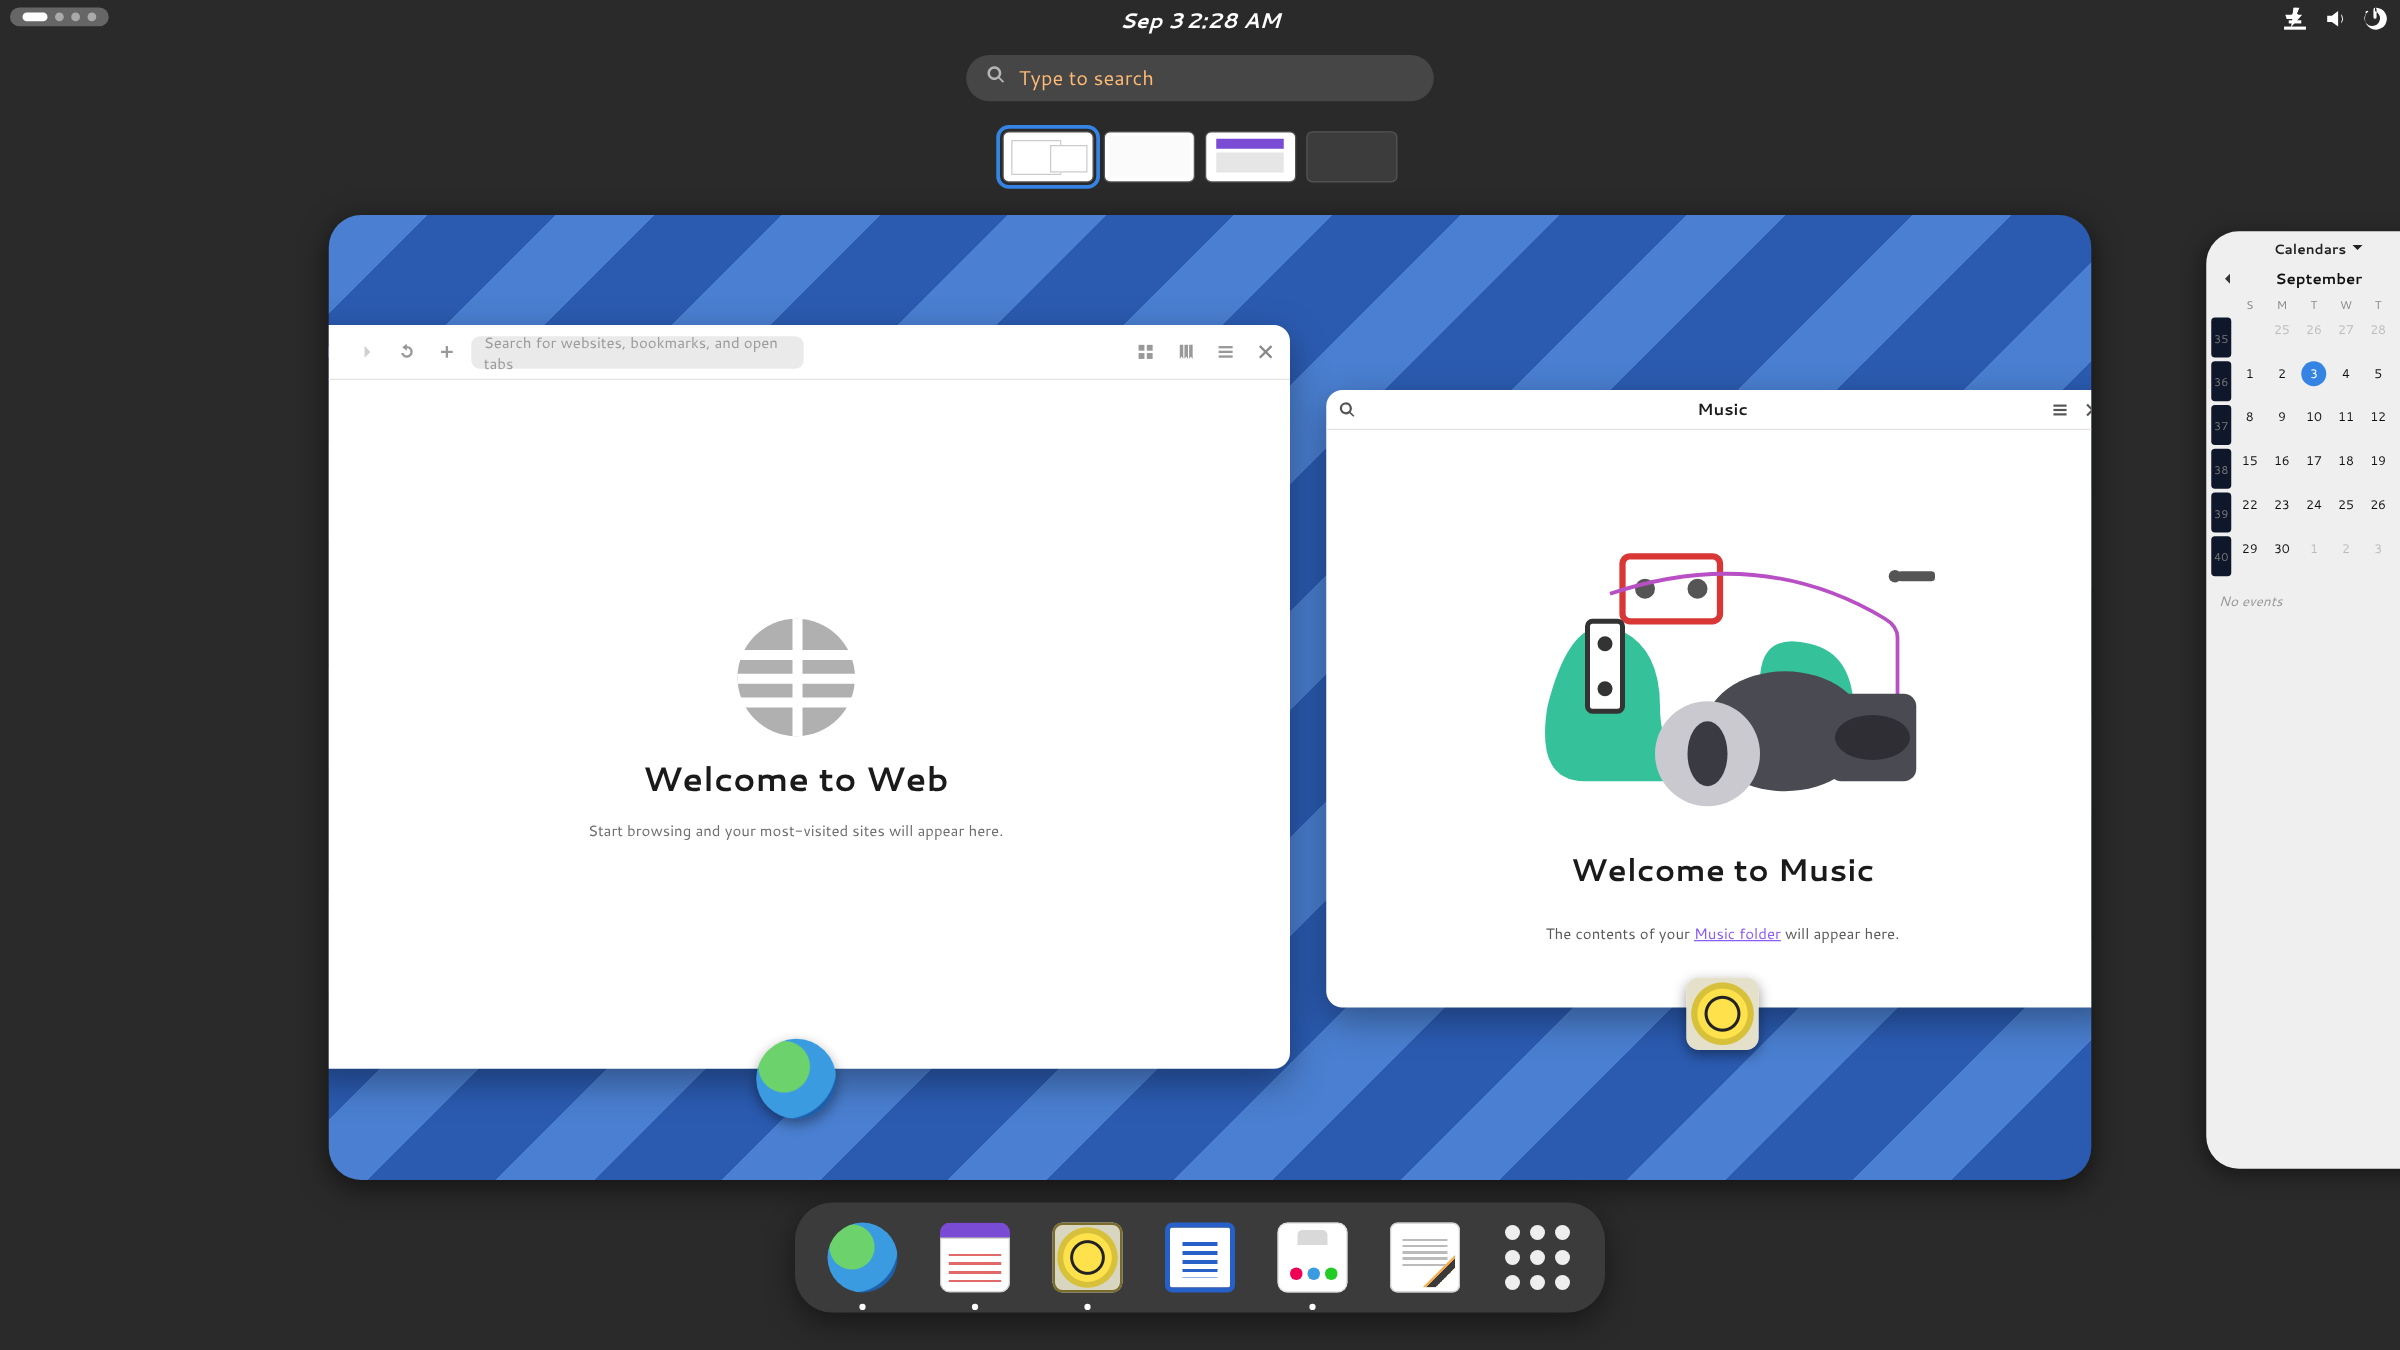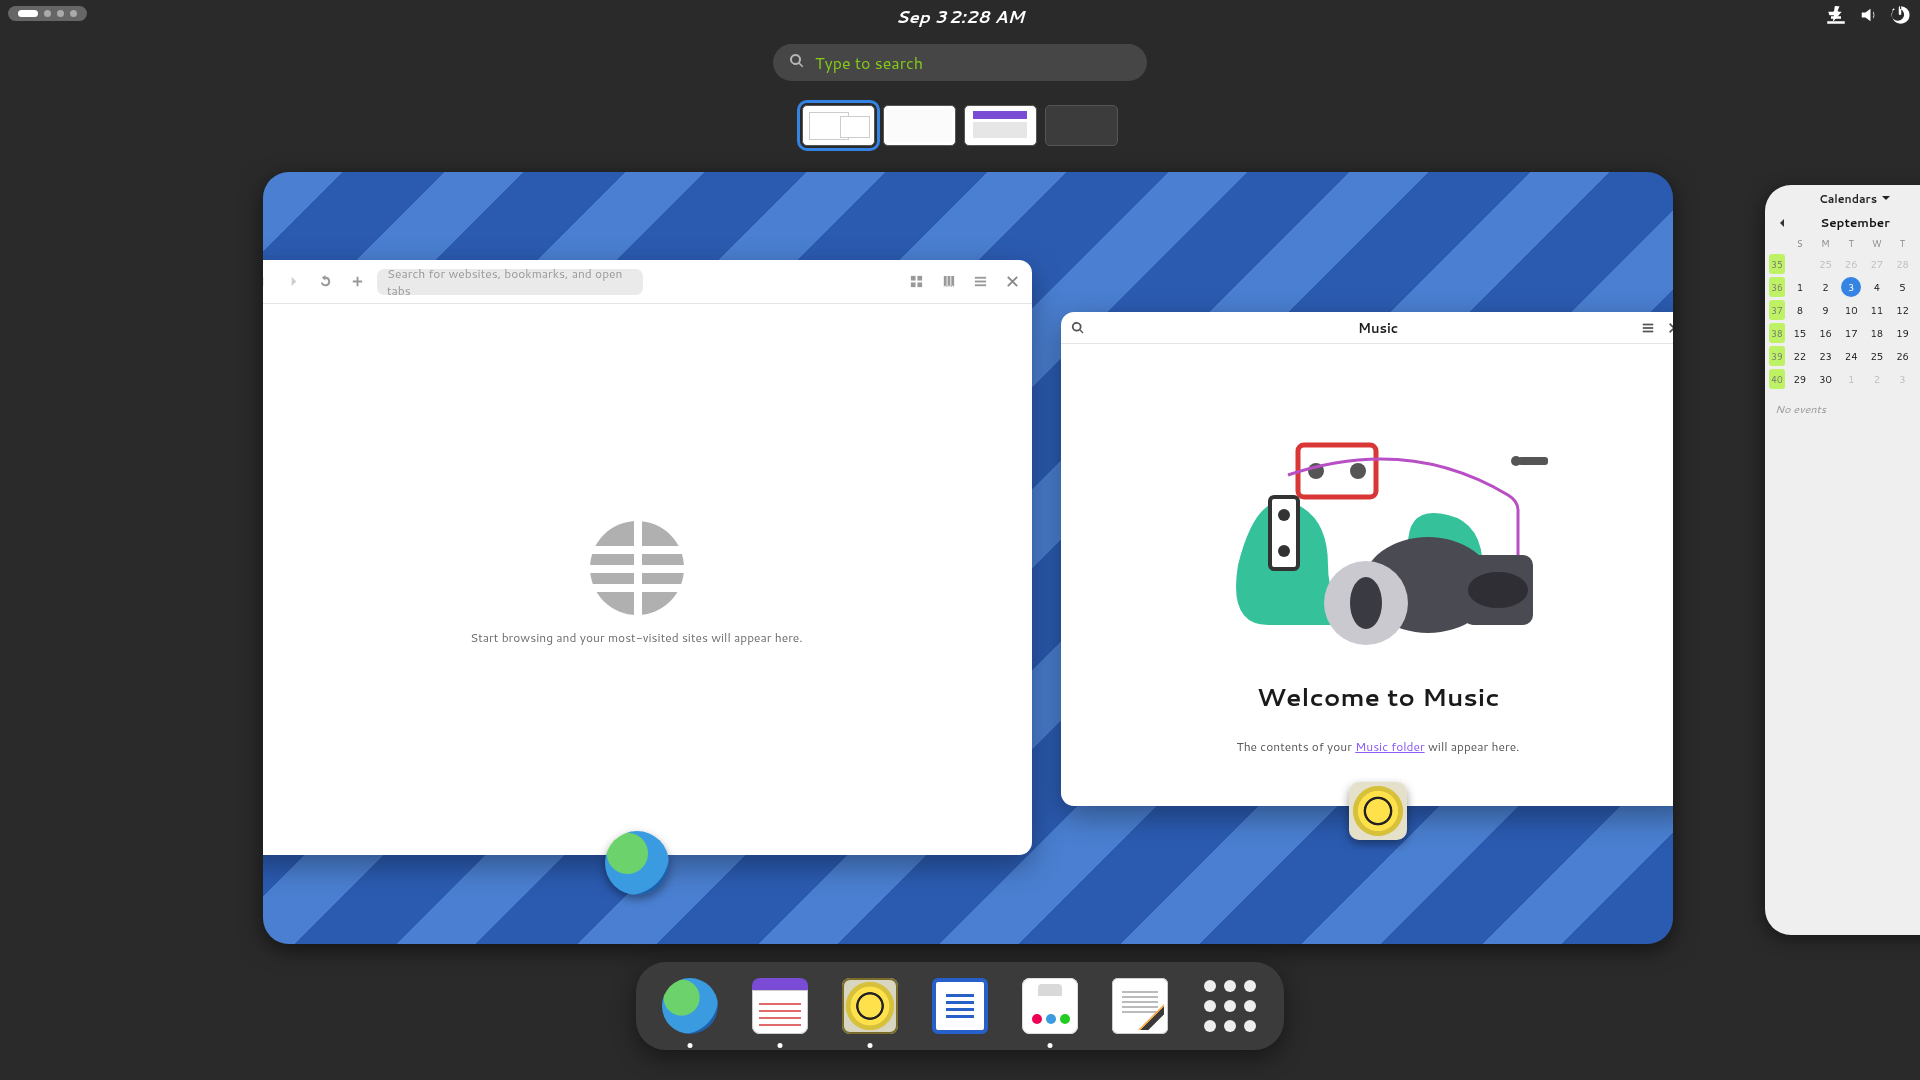--- a/index.html
+++ b/index.html
@@ -29,21 +29,21 @@
       position: absolute; right: 10px; top: 5px;
       display: flex; gap: 12px; align-items: center;
     }
     .sysind svg { width: 20px; height: 20px; fill: #fff; }
 
     
     .search-wrap { position: absolute; top: 44px; left: 50%; transform: translateX(-50%); }
     .search {
       width: 374px; height: 37px; background: #464646;
       border-radius: 19px; display: flex; align-items: center;
-      padding: 0 16px; gap: 10px; color: #84cc16; font-size: 16px;
+      padding: 0 16px; gap: 10px; color: #fdba74; font-size: 16px;
     }
     .search svg { width: 16px; height: 16px; fill: #b5b5b5; }
 
     
     .wsrow {
       position: absolute; top: 105px; left: 50%; transform: translateX(-50%);
       display: flex; gap: 8px; align-items: center;
     }
     .ws-thumb {
       width: 73px; height: 41px; background: #fff;
@@ -144,21 +144,21 @@
       font-size: 11px; color: #222; font-weight: 600; gap: 4px; margin-top: 4px; cursor: default; }
     .cal-hdr svg { width: 10px; height: 10px; fill: #222; }
     .month-row { height: 26px; display: flex; align-items: center; justify-content: center;
       font-weight: 700; font-size: 12px; position: relative; color: #111; }
     .month-row .nav { position: absolute; left: 12px; width: 14px; height: 14px; }
     .month-row .nav svg { width: 10px; height: 10px; fill: #333; }
     .wdays { display: grid; grid-template-columns: 18px repeat(6, 1fr); font-size: 9px; color: #888;
       padding: 2px 4px 4px 4px; text-align: center; }
     .cal-grid { display: grid; grid-template-columns: 18px repeat(6, 1fr); gap: 3px 0;
       padding: 0 4px; font-size: 10px; }
-    .wk { background: #bef264; border-radius: 3px; width: 16px; height: 20px;
+    .wk { background: #0f172a; border-radius: 3px; width: 16px; height: 32px;
       display: flex; align-items: center; justify-content: center; color: #777; font-size: 9px; }
     .day { height: 20px; display: flex; align-items: center; justify-content: center; color: #111; }
     .day.dim { color: #bdbdbd; }
     .day.today { background: #3584e4; color: #fff; border-radius: 50%; width: 20px; justify-self: center; }
     .noevents { padding: 12px 10px; font-size: 11px; color: #9a9a9a; font-style: italic; }
 
     
     .dock {
       position: absolute; bottom: 30px; left: 50%; transform: translateX(-50%);
       background: rgba(60,60,60,.95); border-radius: 30px;
@@ -314,20 +314,21 @@
           <svg viewBox="0 0 16 16">
             <path d="M3 3l10 10M13 3L3 13" stroke="#888" stroke-width="2" fill="none"></path>
           </svg>
         </span>
     </div>
     <div class="web-body">
       <div class="globe-icon">
         <span class="v1"></span>
           <span class="b1"></span>
       </div>
+      <div class="web-h">Welcome to Web</div>
       <div class="web-sub">Start browsing and your most-visited sites will appear here.</div>
     </div>
     <div class="web-appicon"></div>
   </div>
 
   <div class="win win-music">
     <div class="music-header">
       <span class="hicn" style="left:10px">
         <svg viewBox="0 0 16 16">
             <path d="M6.5 1a5.5 5.5 0 014.38 8.82l3.4 3.4-1.06 1.06-3.4-3.4A5.5 5.5 0 116.5 1zm0 2a3.5 3.5 0 100 7 3.5 3.5 0 000-7z"></path>

